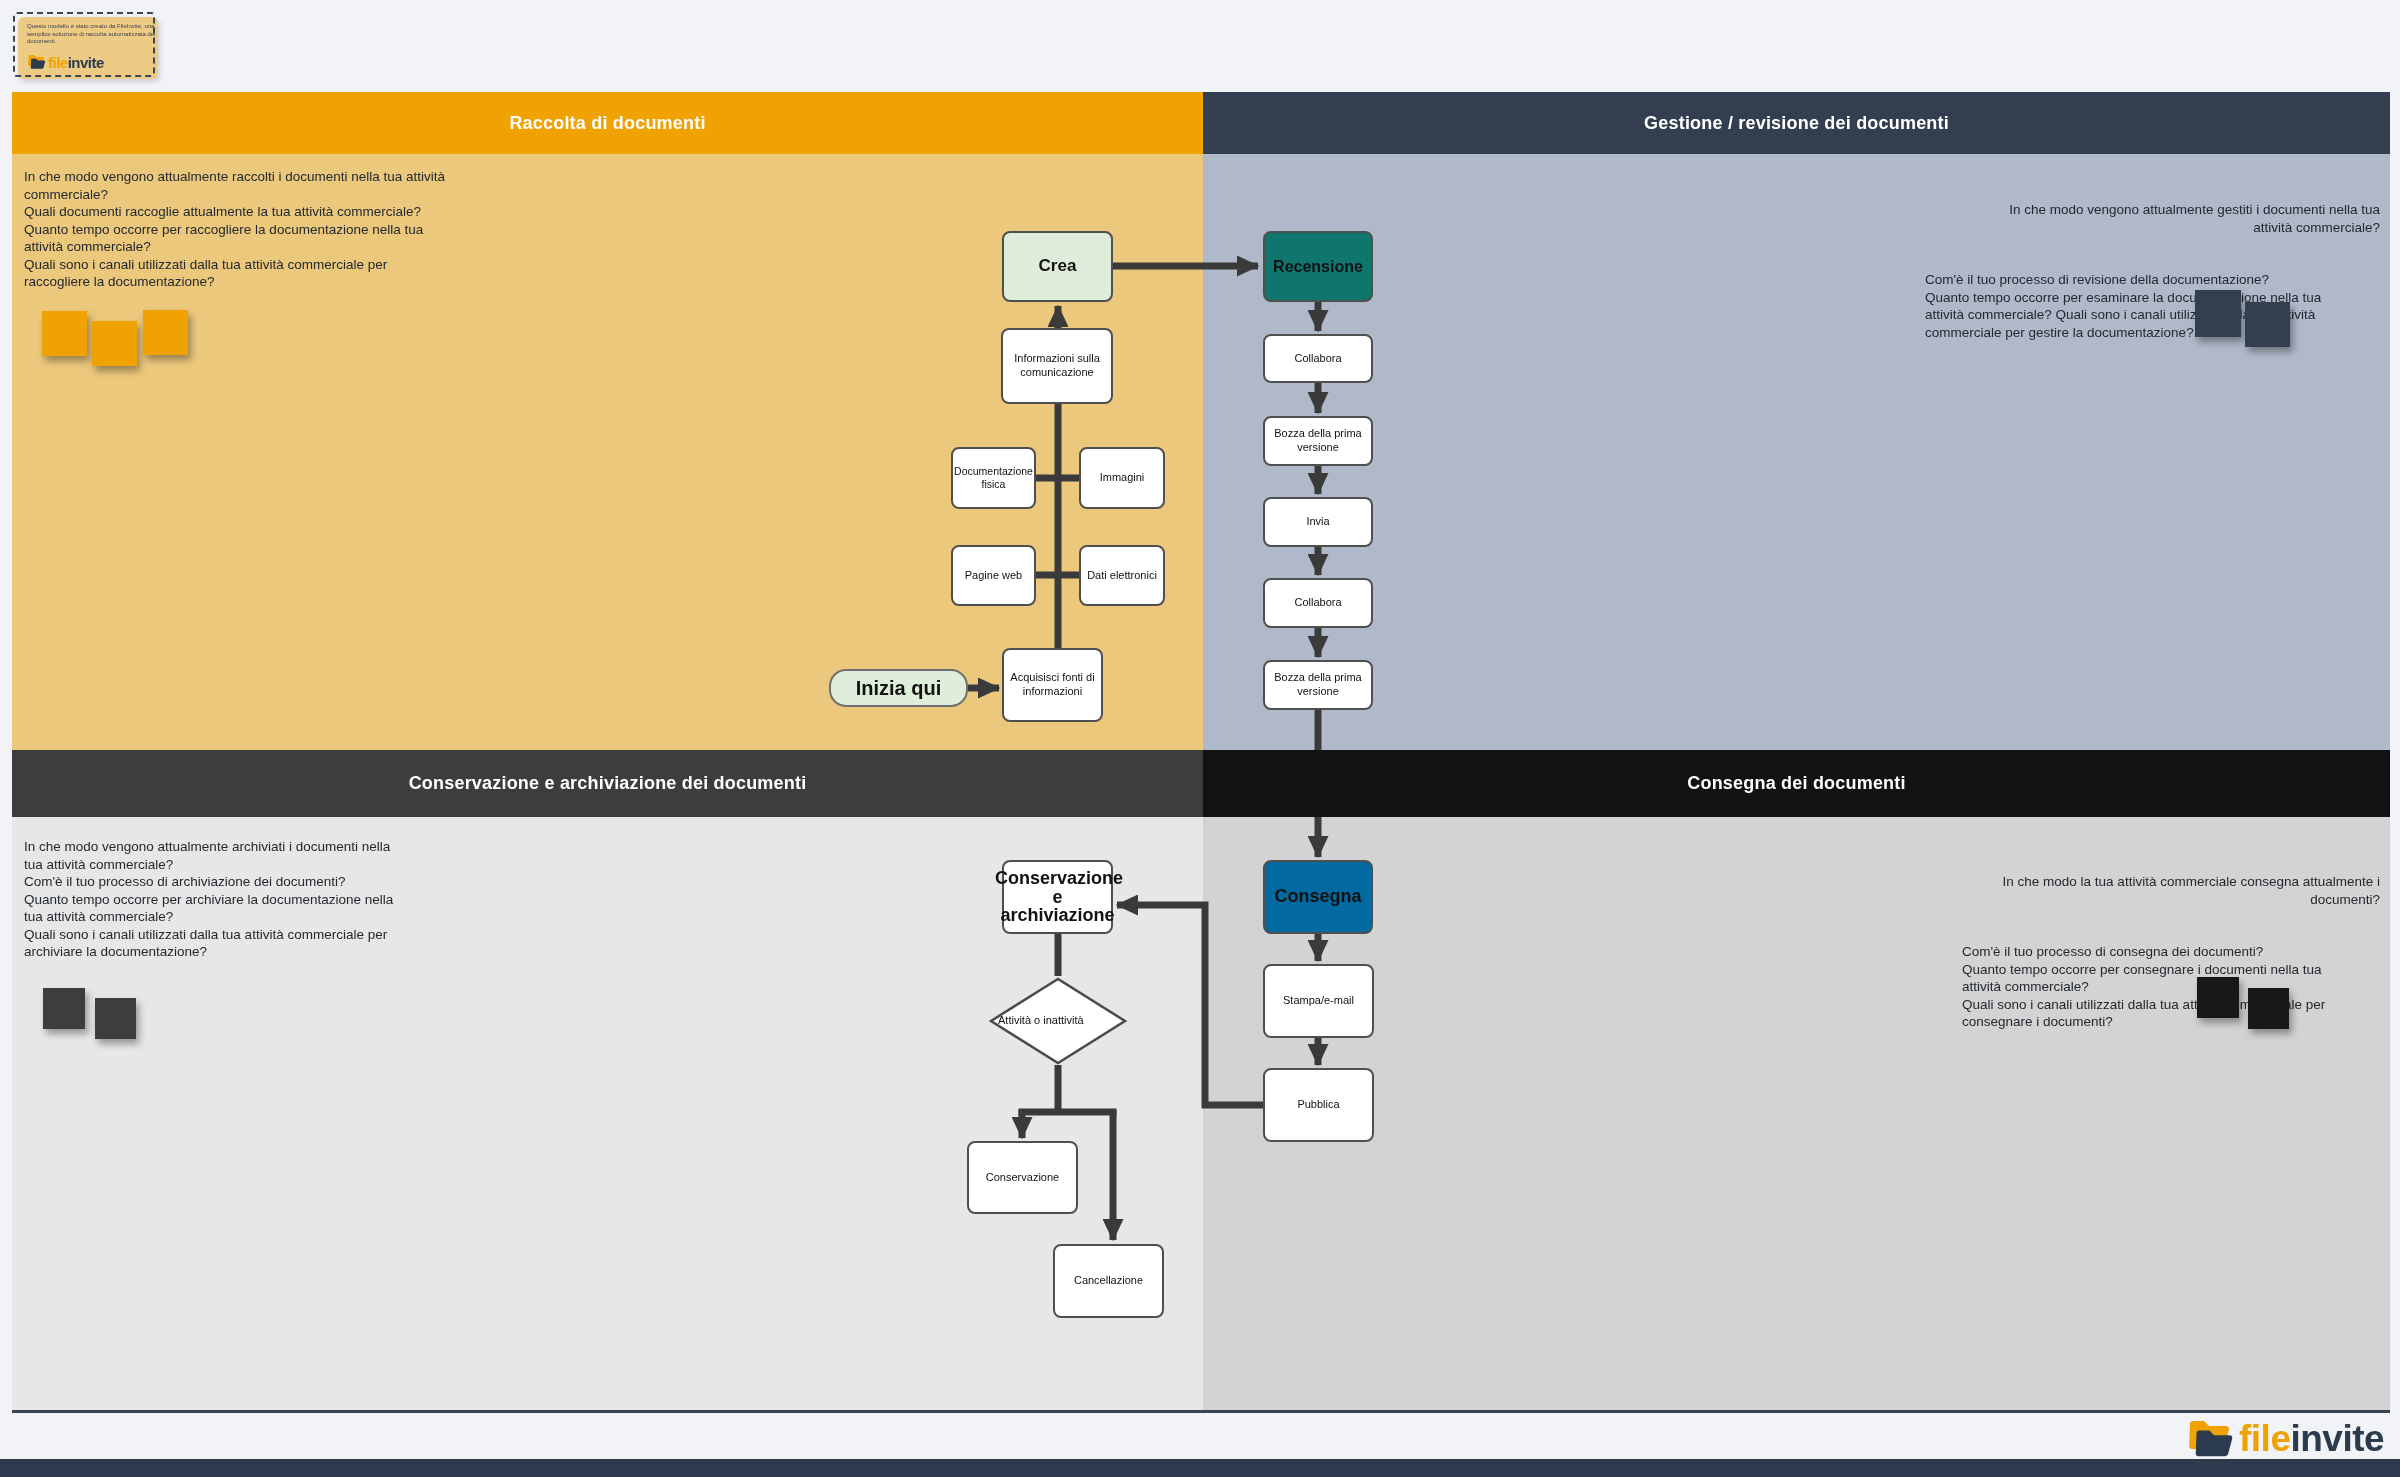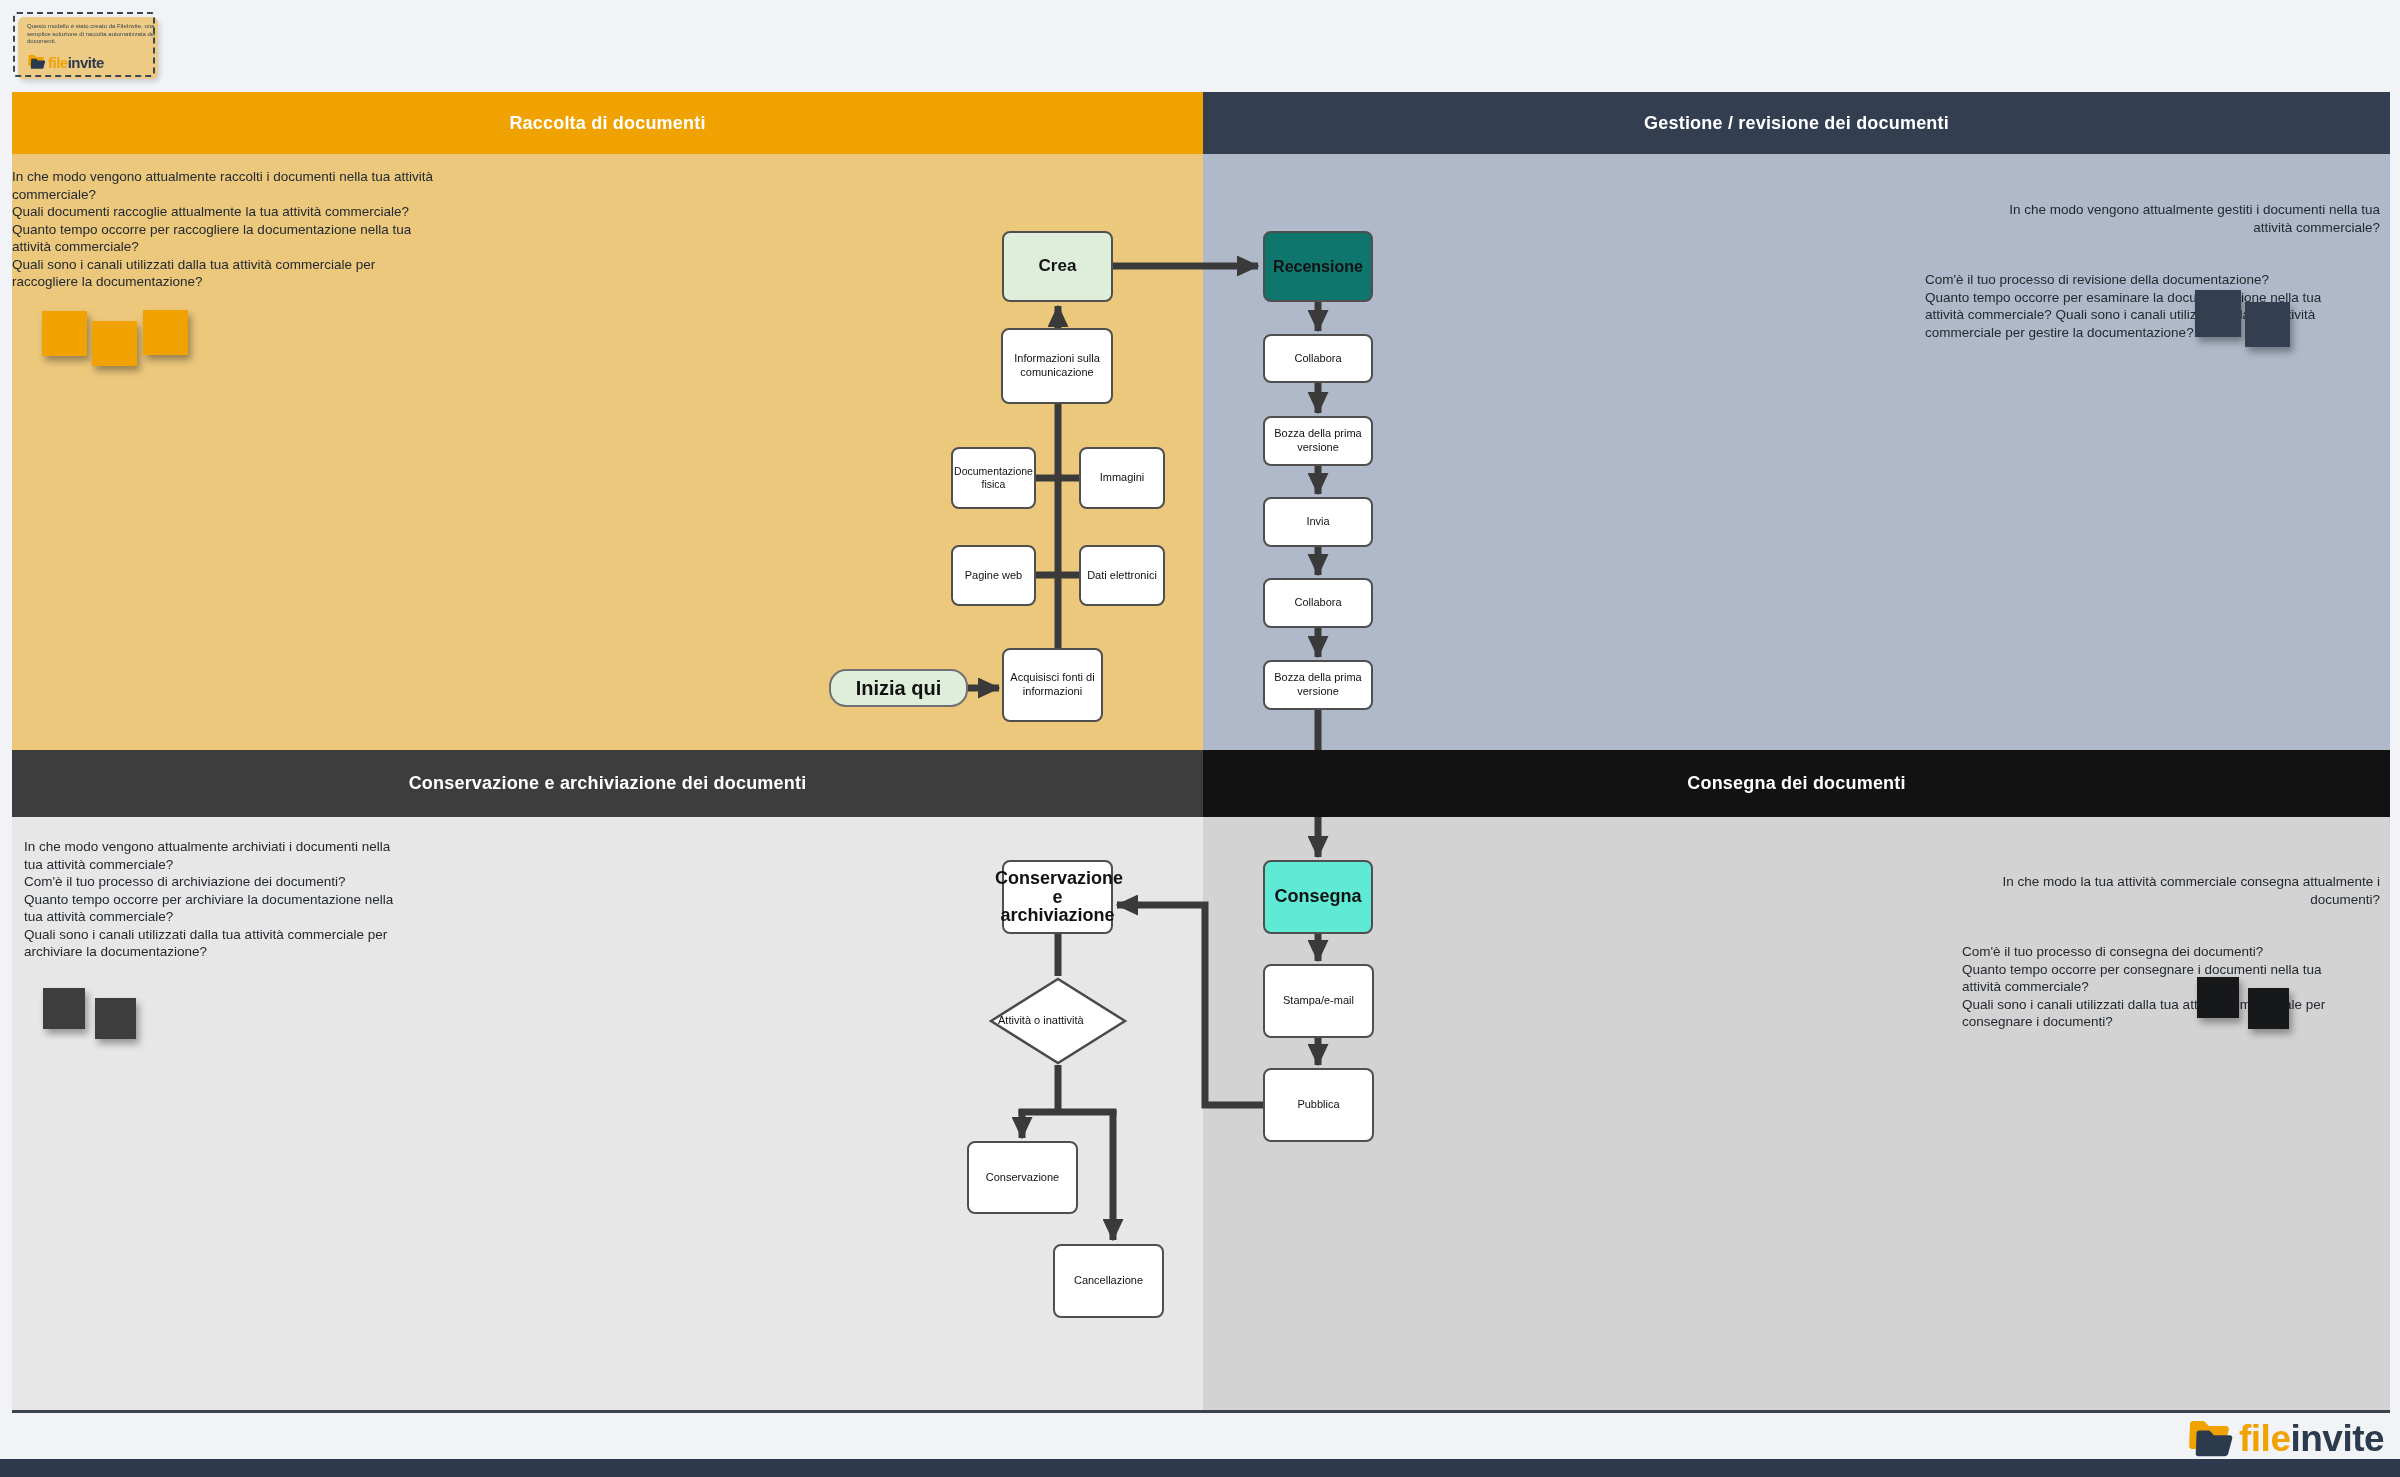--- a/index.html
+++ b/index.html
@@ -14,21 +14,21 @@
   .qtext{position:absolute;z-index:2;font-size:13.5px;line-height:1.3;color:#23292f;white-space:pre;}
   .qtext p{margin:0;white-space:pre;}
   .alright{text-align:right;}
   
   .node{position:absolute;z-index:3;display:flex;align-items:center;justify-content:center;
         text-align:center;background:#fff;border:2px solid #4F4F4F;border-radius:8px;
         font-size:11px;line-height:1.25;color:#121212;box-sizing:border-box;padding:2px;}
   .node-bold{font-weight:bold;font-size:17px;line-height:1.1;}
   .green{background:#DFEEDA;}
   .bluefill{background:#0f766e;}
-  .grayfill{background:#5eead4;}
+  .grayfill{background:#0369a1;}
   .overflow-label{overflow:visible;white-space:normal;}
   
   .sticky{position:absolute;z-index:3;box-shadow:3px 5px 7px rgba(0,0,0,0.35);}
   .st-orange{background:#F0A202;}
   .st-navy{background:#333E50;}
   .st-dark{background:#3D3D3D;}
   .st-black{background:#17181A;}
   
   #connectors{position:absolute;left:0;top:0;z-index:1;}
   .c{stroke:#3A3A3A;stroke-width:7;fill:none;}
@@ -99,21 +99,21 @@
   <div class="band" style="left:1203px;top:92px;width:1187px;height:62px;background:#333E50;">
     <span>Gestione / revisione dei documenti</span>
   </div>
   <div class="band" style="left:12px;top:750px;width:1191px;height:67px;background:#3D3D3D;">
     <span>Conservazione e archiviazione dei documenti</span>
   </div>
   <div class="band" style="left:1203px;top:750px;width:1187px;height:67px;background:#121212;">
     <span>Consegna dei documenti</span>
   </div>
 
-  <div class="qtext" style="left:12px;top:168px;width:520px;">In che modo vengono attualmente raccolti i documenti nella tua attività
+  <div class="qtext" style="left:24px;top:168px;width:520px;">In che modo vengono attualmente raccolti i documenti nella tua attività
 commerciale?
 Quali documenti raccoglie attualmente la tua attività commerciale?
 Quanto tempo occorre per raccogliere la documentazione nella tua
 attività commerciale?
 Quali sono i canali utilizzati dalla tua attività commerciale per
 raccogliere la documentazione?</div>
   <div class="qtext" style="left:1925px;top:166px;width:455px;">
     <p class="alright">In che modo vengono attualmente gestiti i documenti nella tua
 attività commerciale?</p>
     <p>Com'è il tuo processo di revisione della documentazione?

